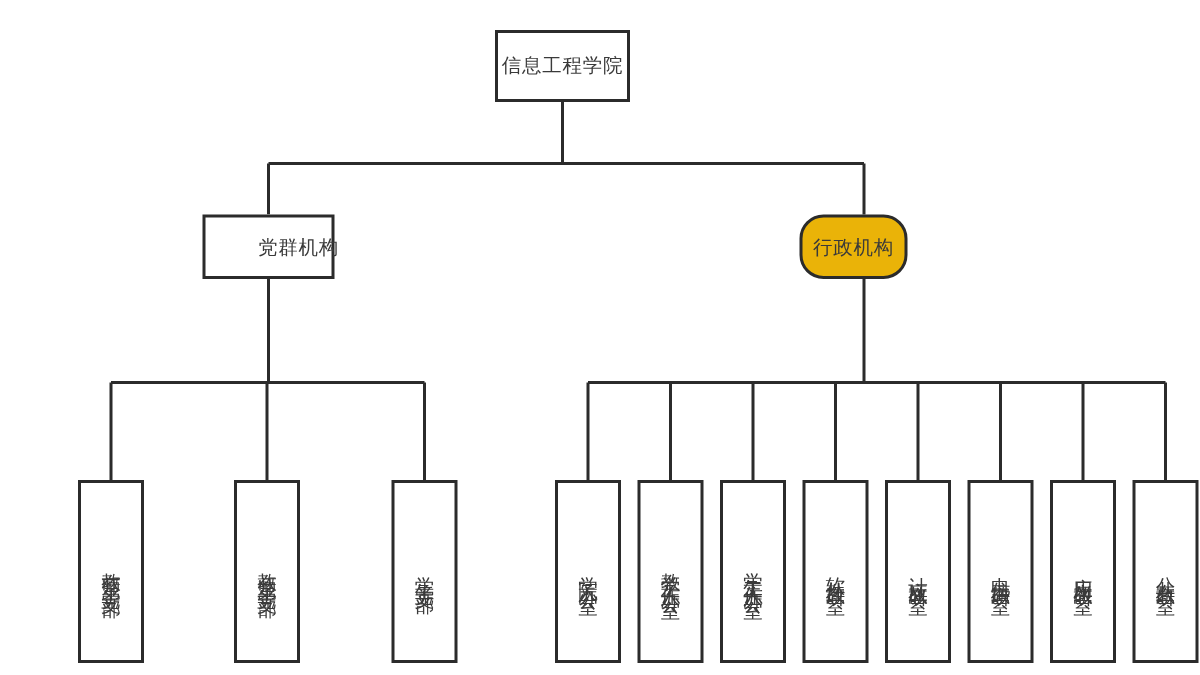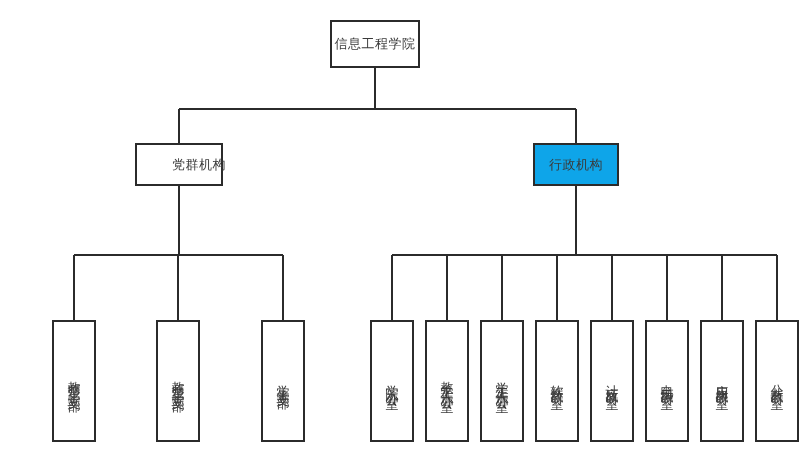--- a/index.html
+++ b/index.html
@@ -77,21 +77,21 @@
     </div>
     <div class="vline" style="left: 177px; top: 255px; height: 65px; background: rgb(43, 43, 43);"></div>
     <div class="node node-v" style="left: 156px; top: 320px; width: 44px; height: 122px; border-color: rgb(43, 43, 43); background: rgb(255, 255, 255); color: rgb(58, 58, 58);">
       <span>教师第二党支部</span>
     </div>
     <div class="vline" style="left: 282px; top: 255px; height: 65px; background: rgb(43, 43, 43);"></div>
     <div class="node node-v" style="left: 261px; top: 320px; width: 44px; height: 122px; border-color: rgb(43, 43, 43); background: rgb(255, 255, 255); color: rgb(58, 58, 58);">
       <span>学生党支部</span>
     </div>
     <div class="vline" style="left: 575px; top: 109px; height: 34px; background: rgb(43, 43, 43);"></div>
-    <div class="node node-h" style="left: 533px; top: 143px; width: 86px; height: 43px; border-color: rgb(43, 43, 43); background: #0ea5e9; color: rgb(58, 58, 58);">
+    <div class="node node-h" style="left: 533px; top: 143px; width: 72px; height: 43px; border-color: rgb(43, 43, 43); background: #eab308; color: rgb(58, 58, 58); border-radius: 16px;">
       <span>行政机构</span>
     </div>
     <div class="vline" style="left: 575px; top: 186px; height: 69px; background: rgb(43, 43, 43);"></div>
     <div class="hline" style="left: 392px; top: 254px; width: 385px; background: rgb(43, 43, 43);"></div>
     <div class="vline" style="left: 391px; top: 255px; height: 65px; background: rgb(43, 43, 43);"></div>
     <div class="node node-v" style="left: 370px; top: 320px; width: 44px; height: 122px; border-color: rgb(43, 43, 43); background: rgb(255, 255, 255); color: rgb(58, 58, 58);">
       <span>学院办公室</span>
     </div>
     <div class="vline" style="left: 446px; top: 255px; height: 65px; background: rgb(43, 43, 43);"></div>
     <div class="node node-v" style="left: 425px; top: 320px; width: 44px; height: 122px; border-color: rgb(43, 43, 43); background: rgb(255, 255, 255); color: rgb(58, 58, 58);">

